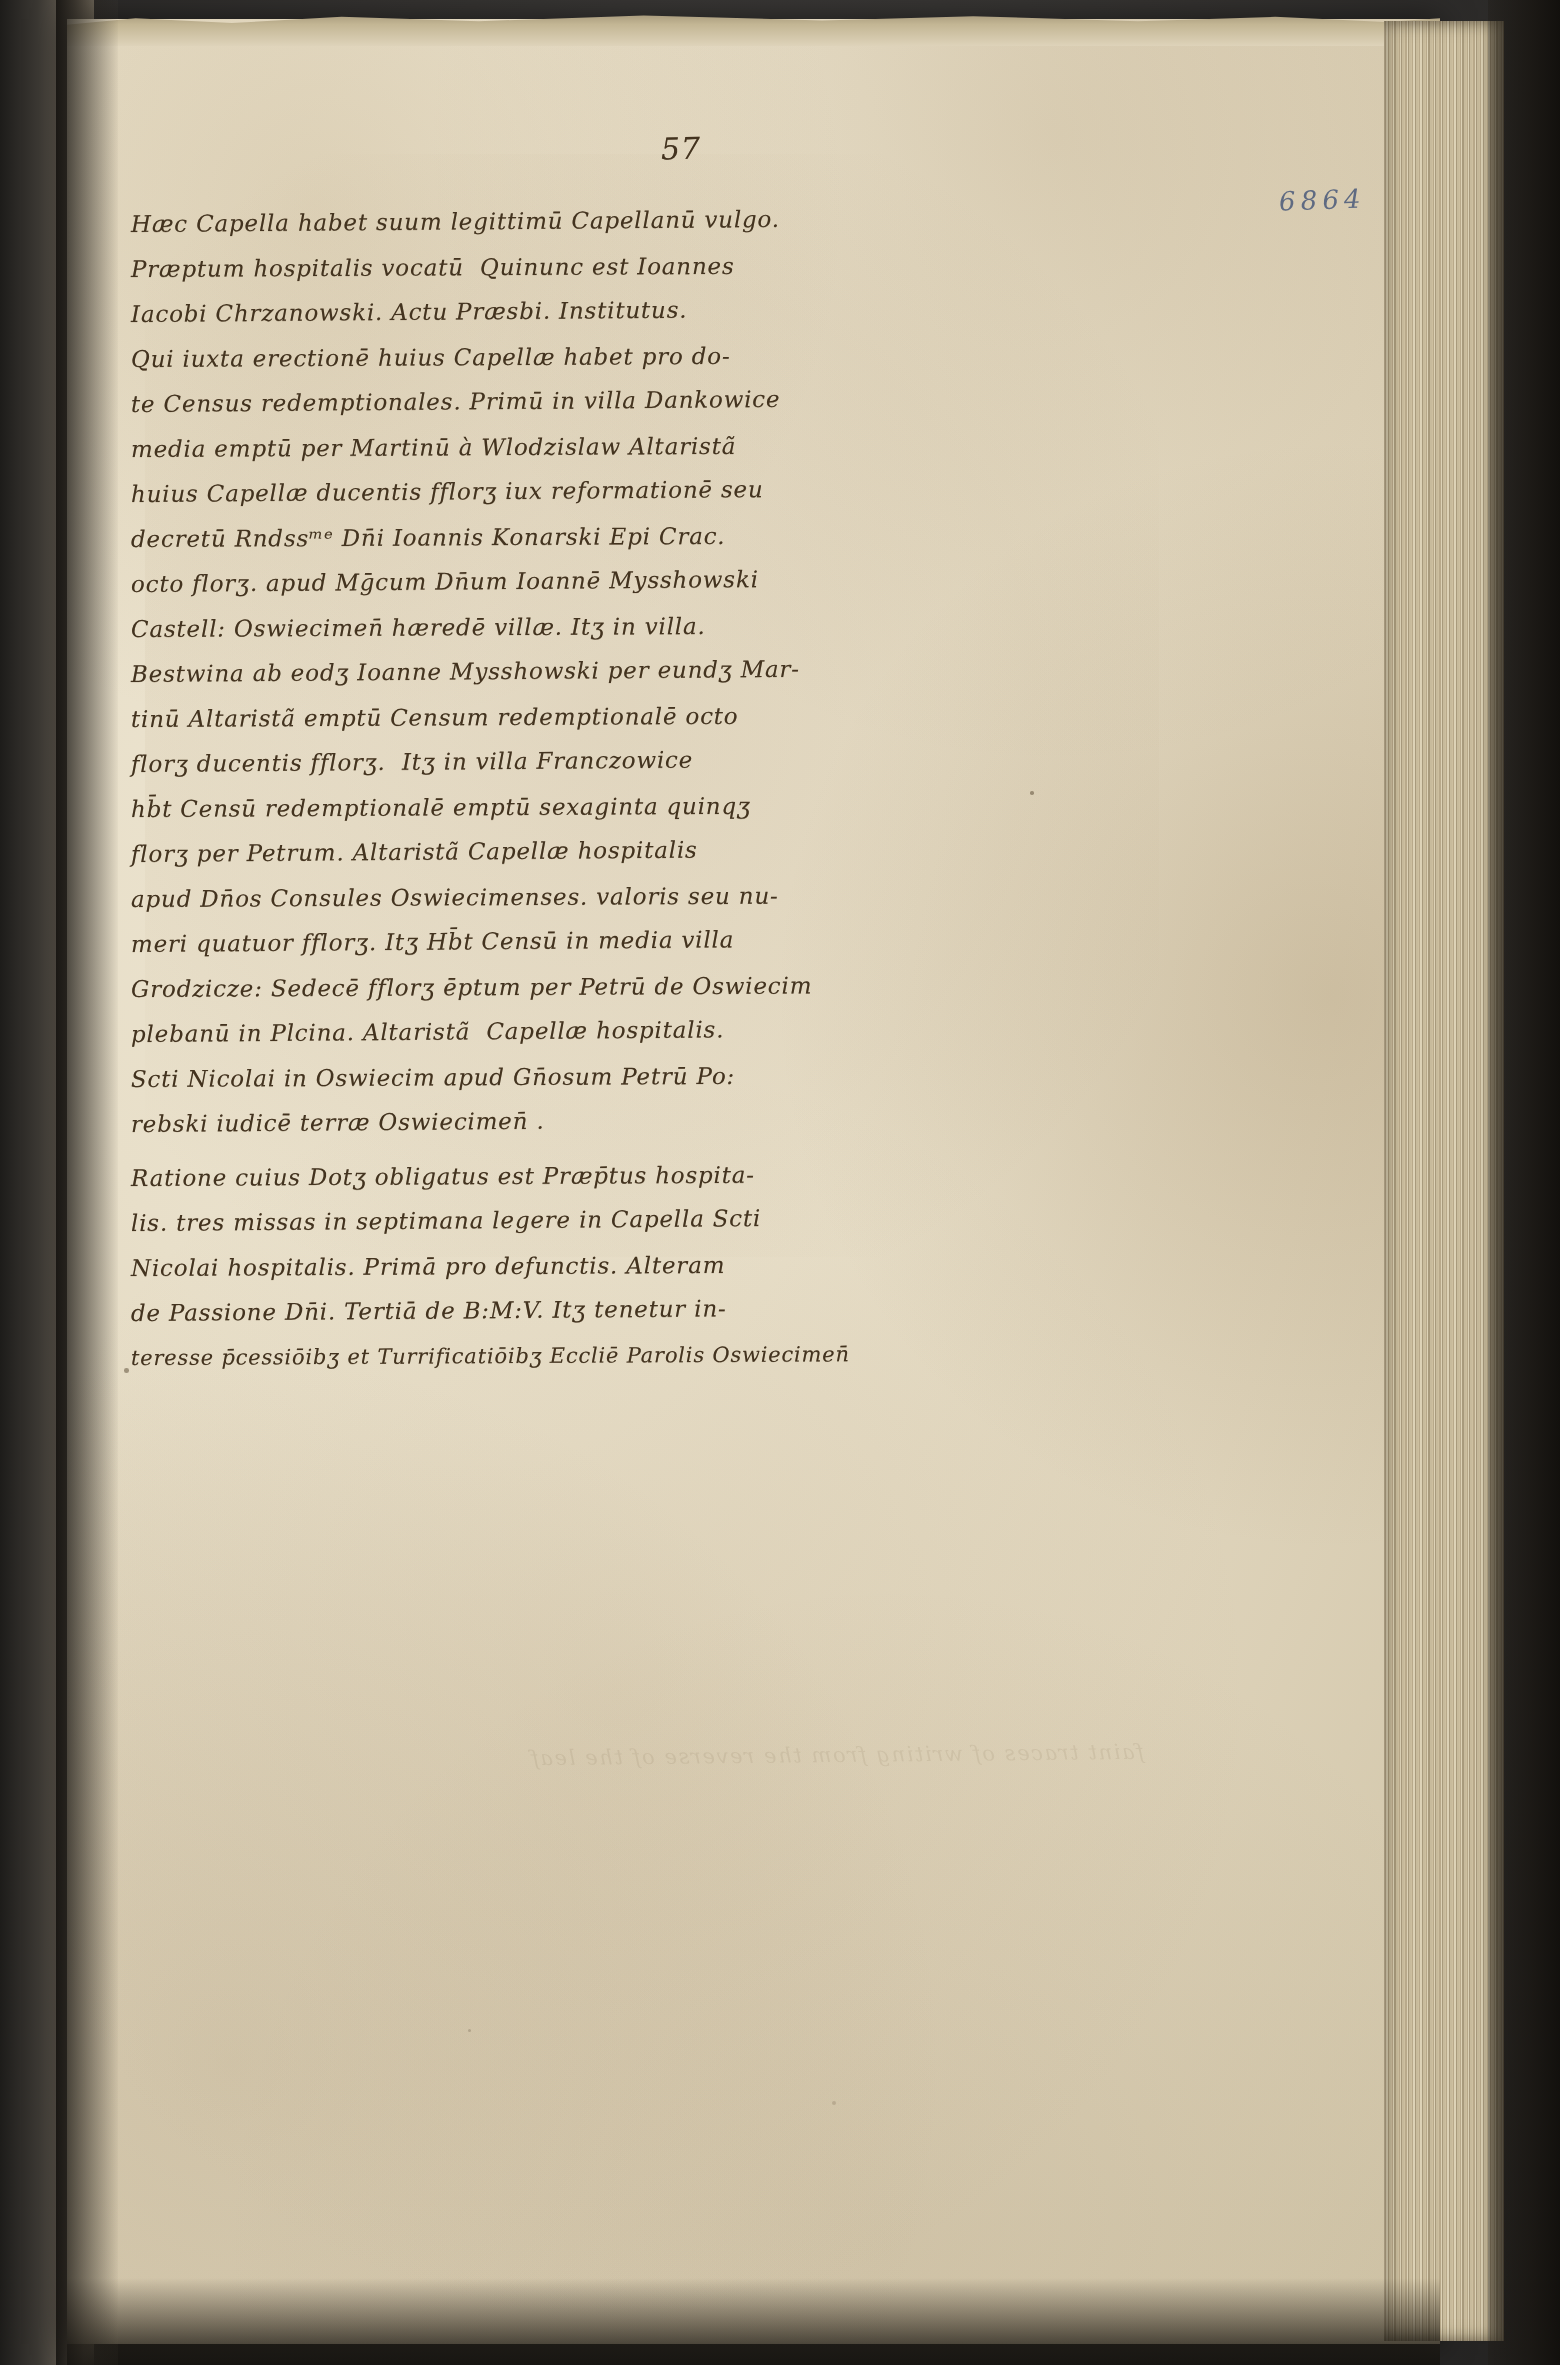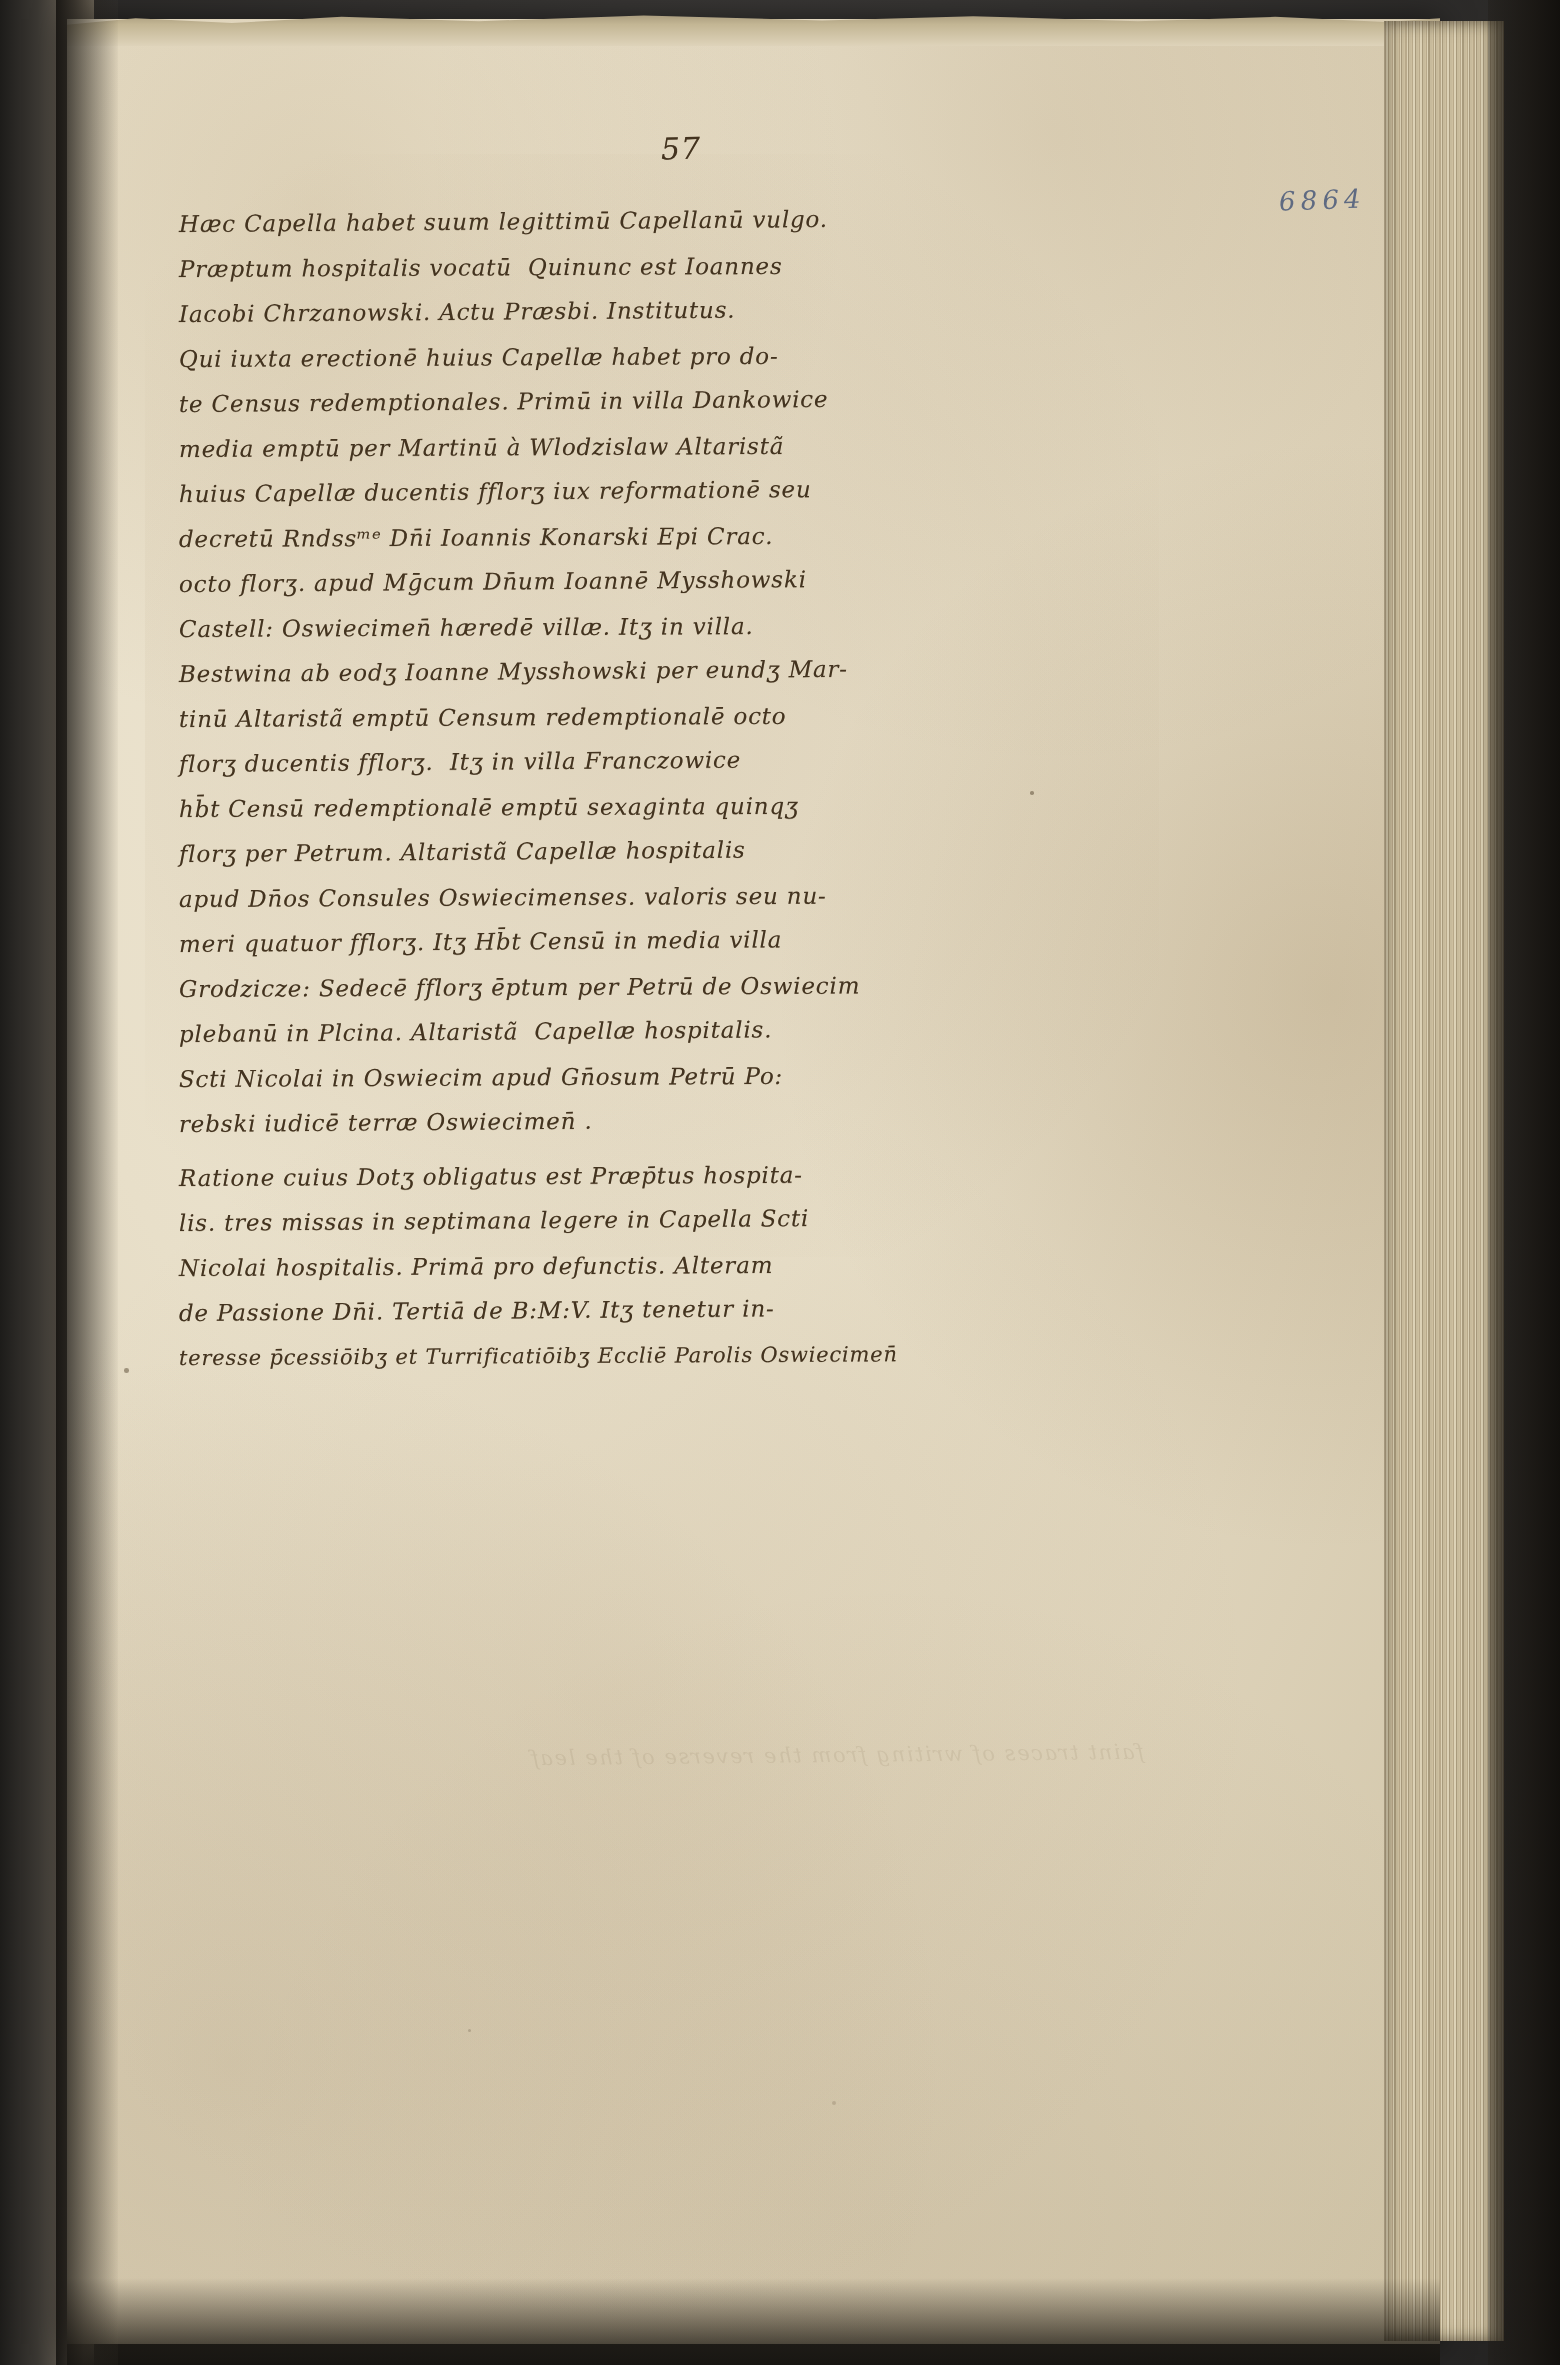--- a/index.html
+++ b/index.html
@@ -172,21 +172,20 @@
     opacity: 0.85;
   }
 
   
   .text-block {
     position: absolute;
     left: 131px;
     top: 202px;
     width: 1019px;
     z-index: 3;
-    margin-left: 48px;
   }
   .line {
     display: block;
     color: #43331f;
     font-family: "DejaVu Serif", serif;
     font-style: italic;
     font-size: 23px;
     line-height: 45px;
     letter-spacing: 0.8px;
     white-space: pre;

